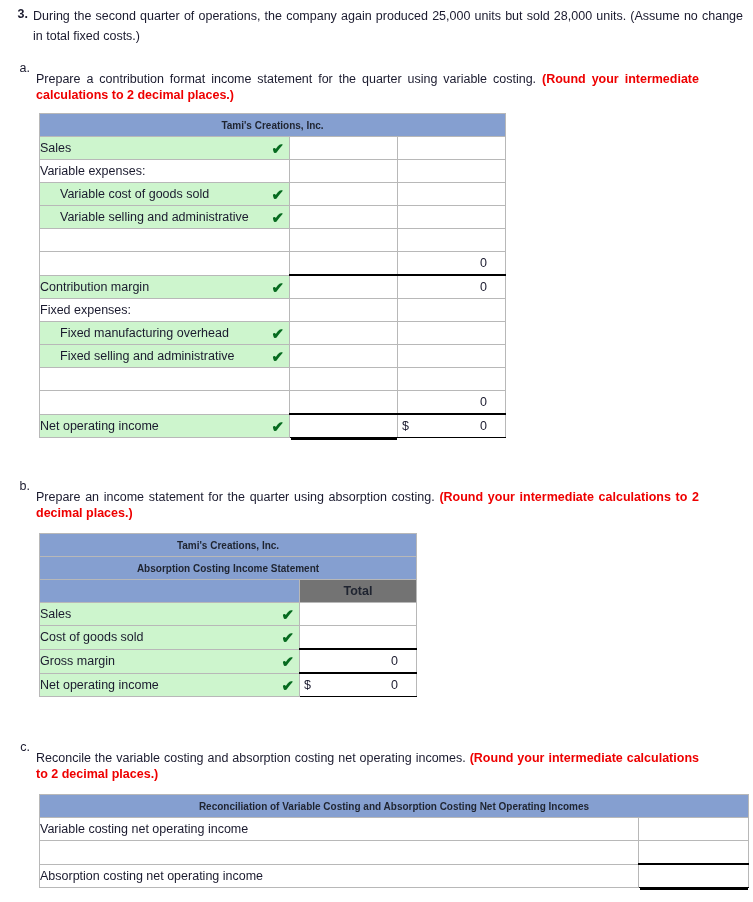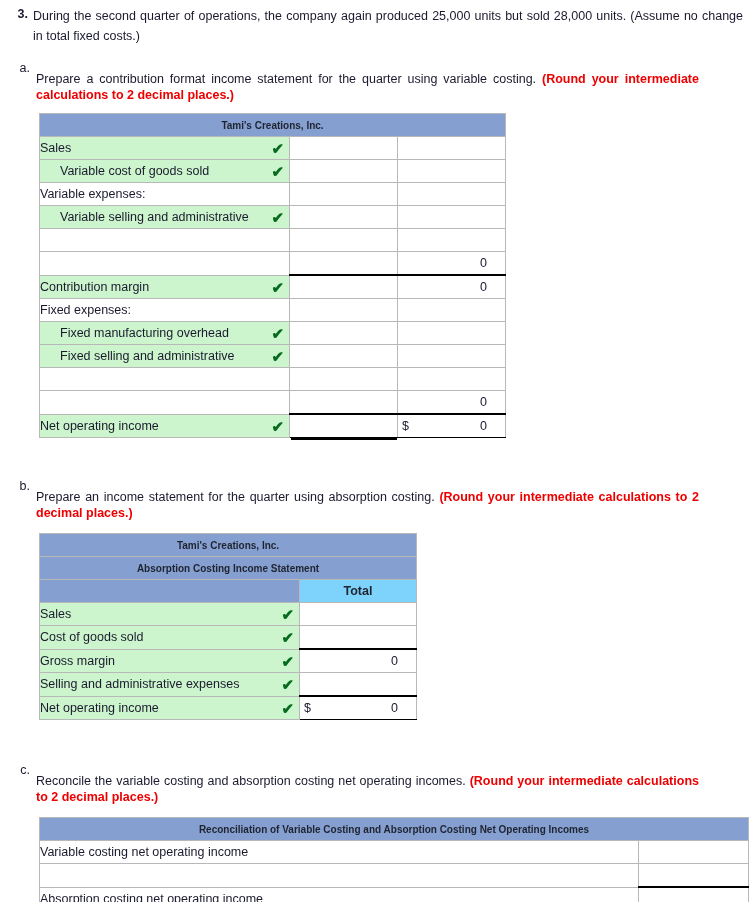--- a/index.html
+++ b/index.html
@@ -83,21 +83,21 @@
   }
   .hdr {
     background: #859fd0;
     text-align: center;
     font-weight: bold;
     color: #1f2430;
     height: 22px;
     font-size: 10px;
   }
   .hdr-total {
-    background: #7dd3fc;
+    background: #737373;
     text-align: center;
     font-weight: bold;
     color: #1f2430;
   }
   .lbl {
     padding-left: 0;
     white-space: nowrap;
     position: relative;
     padding-right: 26px;
   }
@@ -193,31 +193,31 @@
     <tr>
       <td class="lbl green">
         <span>Sales</span>
         <span class="check">✔</span>
       </td>
       <td class="num"></td>
       <td class="num"></td>
     </tr>
 
     <tr>
+      <td class="lbl">
+        <span>Variable expenses:</span>
+      </td>
+      <td class="num"></td>
+      <td class="num"></td>
+    </tr>
+
+    <tr>
       <td class="lbl green indent">
         <span>Variable cost of goods sold</span>
         <span class="check">✔</span>
-      </td>
-      <td class="num"></td>
-      <td class="num"></td>
-    </tr>
-
-    <tr>
-      <td class="lbl">
-        <span>Variable expenses:</span>
       </td>
       <td class="num"></td>
       <td class="num"></td>
     </tr>
 
     <tr>
       <td class="lbl green indent">
         <span>Variable selling and administrative</span>
         <span class="check">✔</span>
       </td>
@@ -344,27 +344,20 @@
     </tr>
 
     <tr>
       <td class="lbl green">
         <span>Gross margin</span>
         <span class="check">✔</span>
       </td>
       <td class="num top-rule">0</td>
     </tr>
 
-    <tr>
-      <td class="lbl green">
-        <span>Selling and administrative expenses</span>
-        <span class="check">✔</span>
-      </td>
-      <td class="num"></td>
-    </tr>
 
     <tr>
       <td class="lbl green">
         <span>Net operating income</span>
         <span class="check">✔</span>
       </td>
       <td class="dollarcell top-rule dbl-bottom">
         <span class="dsign">$</span>
         <span>0</span>
       </td>

